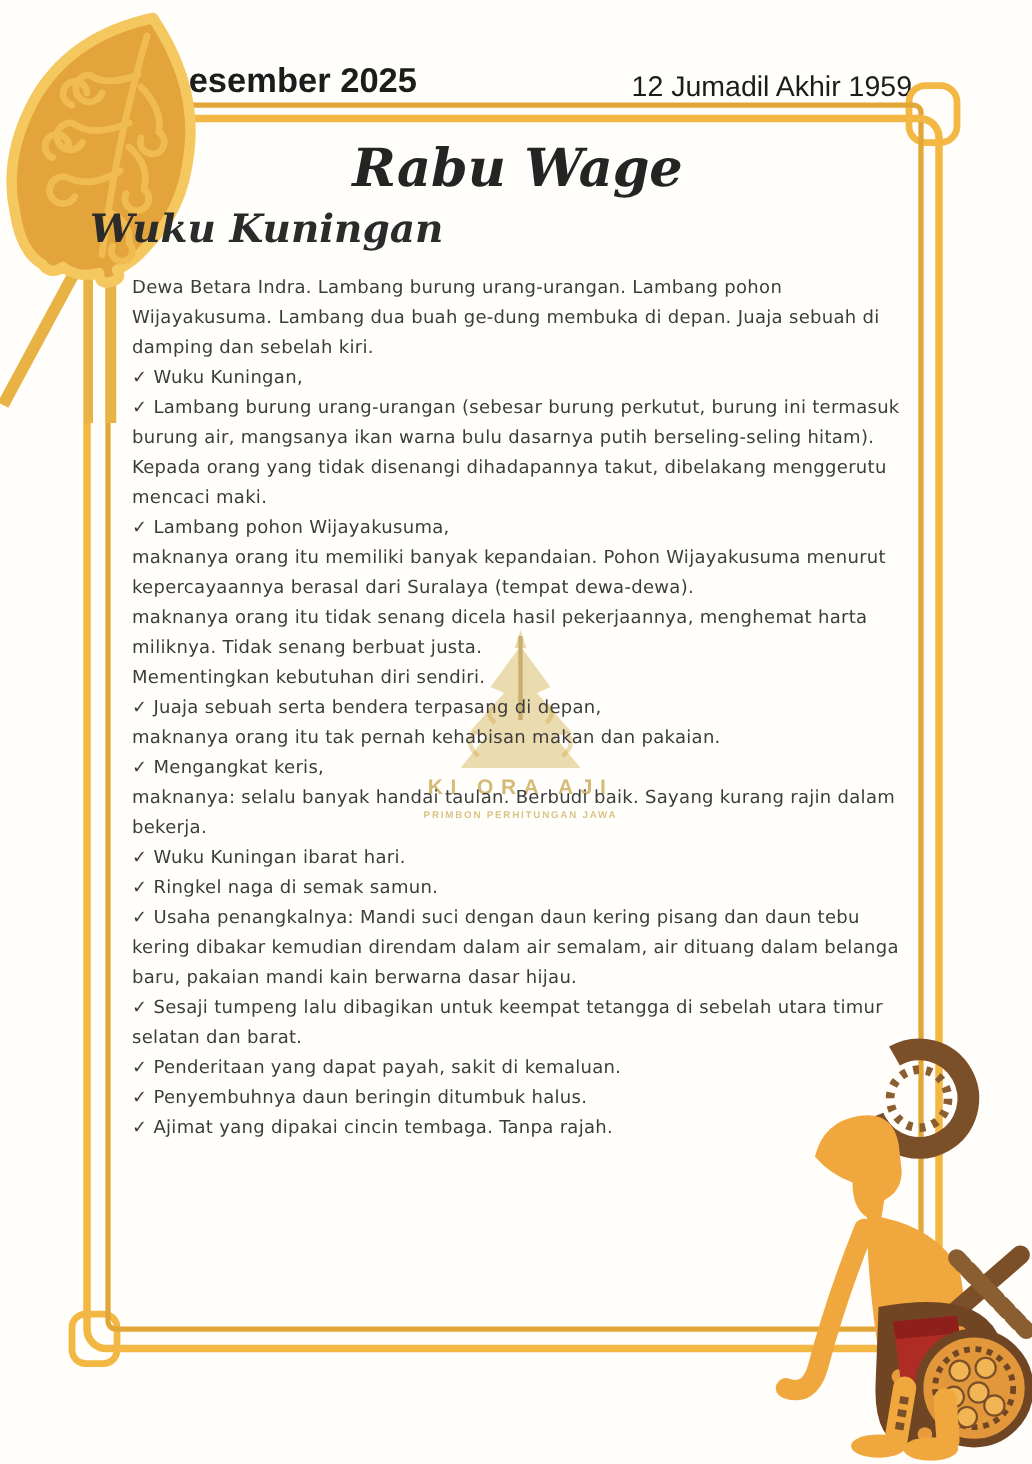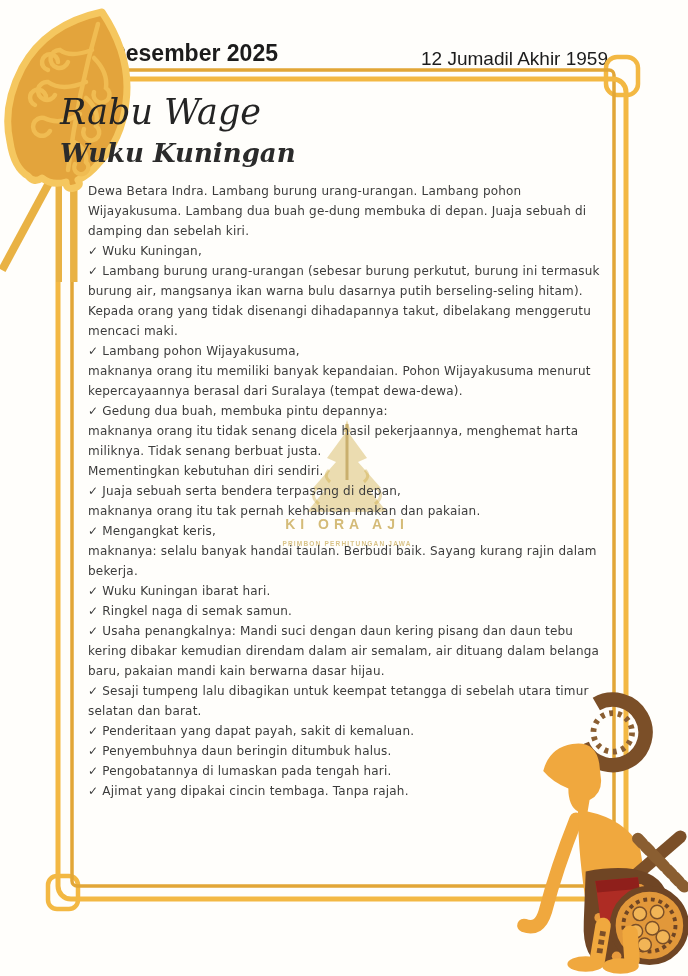--- a/index.html
+++ b/index.html
@@ -15,22 +15,22 @@
   }
   .date-right{
     position:absolute;right:80px;top:48px;
     font-family:"Liberation Sans",sans-serif;font-weight:normal;
     font-size:19px;color:#1c1c1c;
   }
   
   svg.frame{position:absolute;left:0;top:0;z-index:1;}
   
   .title-main{
-    position:absolute;left:60px;top:92px;width:570px;text-align:left;
-    font-family:"DejaVu Serif",serif;font-style:italic;font-weight:normal;
+    position:absolute;left:60px;top:92px;width:570px;text-align:center;
+    font-family:"DejaVu Serif",serif;font-style:italic;font-weight:bold;
     font-size:35px;color:#242424;z-index:6;
   }
   .title-sub{
     position:absolute;left:60px;top:138px;width:570px;text-align:left;
     font-family:"DejaVu Serif",serif;font-style:italic;font-weight:bold;
     font-size:26px;color:#2b2b2b;z-index:6;
   }
   
   .watermark{
     position:absolute;left:282px;top:418px;width:130px;text-align:center;z-index:2;
@@ -167,30 +167,28 @@
   <div class="title-main">Rabu Wage</div>
   <div class="title-sub">Wuku Kuningan</div>
 
   <div class="body-text">
       <div class="para">Dewa Betara Indra. Lambang burung urang-urangan. Lambang pohon Wijayakusuma. Lambang dua buah ge-dung membuka di depan. Juaja sebuah di damping dan sebelah kiri.</div>
       <div class="para"><span class="check">✓ </span>Wuku Kuningan,</div>
       <div class="para"><span class="check">✓ </span>Lambang burung urang-urangan (sebesar burung perkutut, burung ini termasuk burung air, mangsanya ikan warna bulu dasarnya putih berseling-seling hitam).</div>
       <div class="para">Kepada orang yang tidak disenangi dihadapannya takut, dibelakang menggerutu mencaci maki.</div>
       <div class="para"><span class="check">✓ </span>Lambang pohon Wijayakusuma,</div>
       <div class="para">maknanya orang itu memiliki banyak kepandaian. Pohon Wijayakusuma menurut kepercayaannya berasal dari Suralaya (tempat dewa-dewa).</div>
-      <div class="para"><span class="check">✓ </span>Gedung dua buah, membuka pintu depannya:</div>
       <div class="para">maknanya orang itu tidak senang dicela hasil pekerjaannya, menghemat harta miliknya. Tidak senang berbuat justa.</div>
       <div class="para">Mementingkan kebutuhan diri sendiri.</div>
       <div class="para"><span class="check">✓ </span>Juaja sebuah serta bendera terpasang di depan,</div>
       <div class="para">maknanya orang itu tak pernah kehabisan makan dan pakaian.</div>
       <div class="para"><span class="check">✓ </span>Mengangkat keris,</div>
       <div class="para">maknanya: selalu banyak handai taulan. Berbudi baik. Sayang kurang rajin dalam bekerja.</div>
       <div class="para"><span class="check">✓ </span>Wuku Kuningan ibarat hari.</div>
       <div class="para"><span class="check">✓ </span>Ringkel naga di semak samun.</div>
       <div class="para"><span class="check">✓ </span>Usaha penangkalnya: Mandi suci dengan daun kering pisang dan daun tebu kering dibakar kemudian direndam dalam air semalam, air dituang dalam belanga baru, pakaian mandi kain berwarna dasar hijau.</div>
       <div class="para"><span class="check">✓ </span>Sesaji tumpeng lalu dibagikan untuk keempat tetangga di sebelah utara timur selatan dan barat.</div>
       <div class="para"><span class="check">✓ </span>Penderitaan yang dapat payah, sakit di kemaluan.</div>
       <div class="para"><span class="check">✓ </span>Penyembuhnya daun beringin ditumbuk halus.</div>
-      <div class="para"><span class="check">✓ </span>Pengobatannya di lumaskan pada tengah hari.</div>
       <div class="para"><span class="check">✓ </span>Ajimat yang dipakai cincin tembaga. Tanpa rajah.</div>
     </div>
 
 </div>
 
 </body></html>

